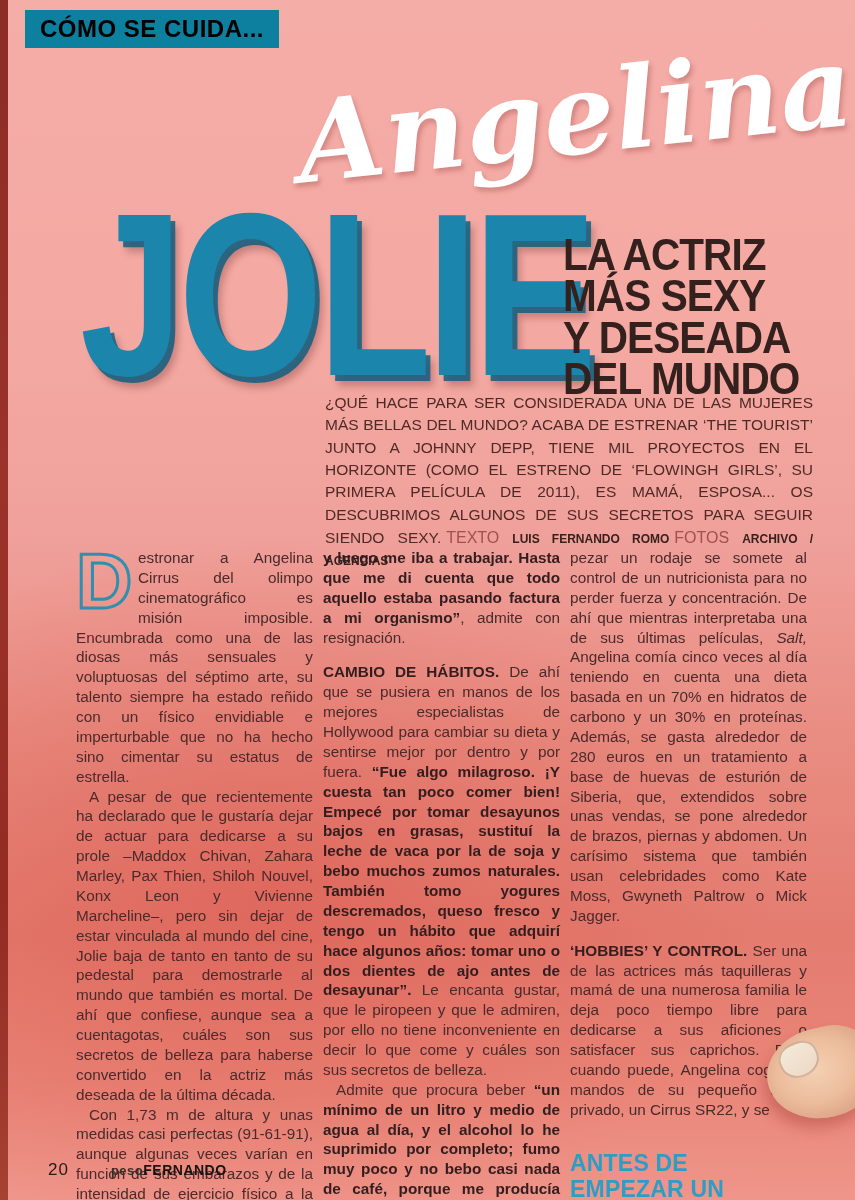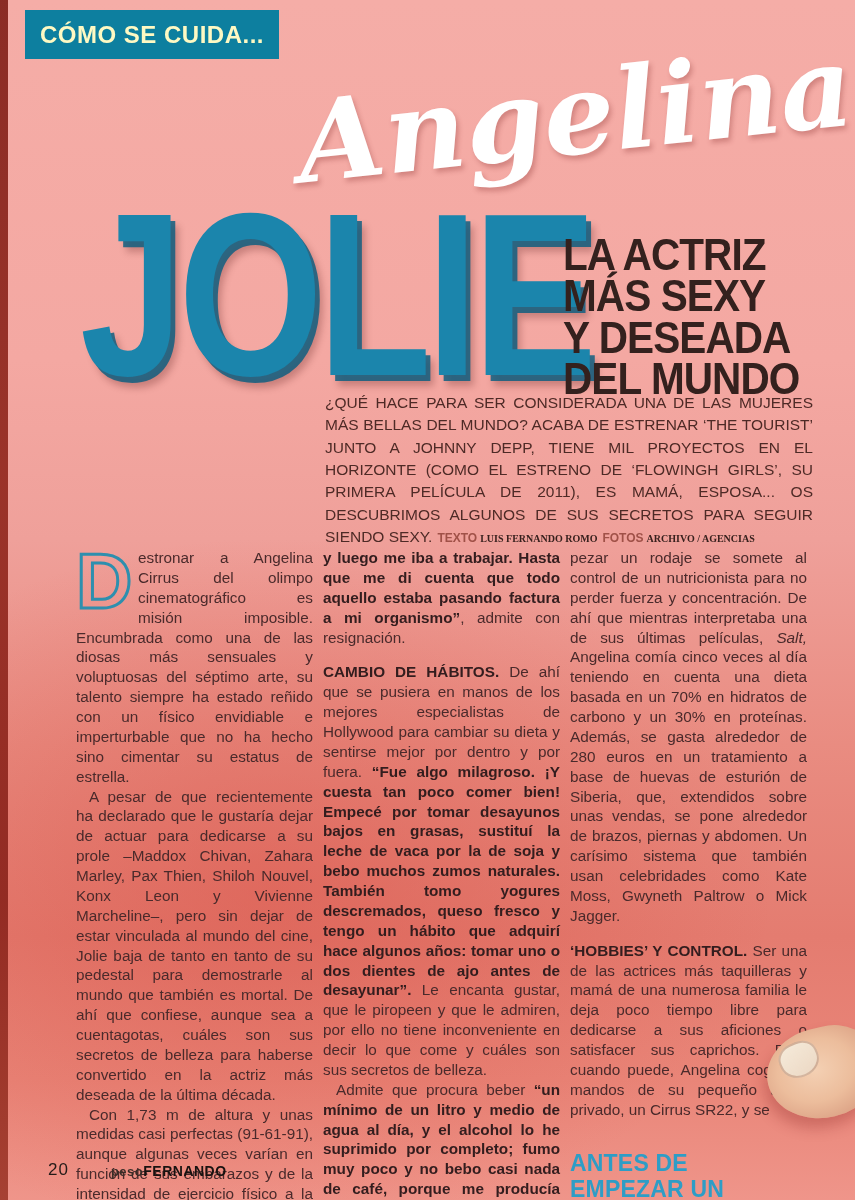--- a/index.html
+++ b/index.html
@@ -5,38 +5,38 @@
   html,body{margin:0;padding:0;background:#888;}
   .page{
     position:relative;width:855px;height:1200px;overflow:hidden;
     font-family:"Liberation Sans",sans-serif;
     background:
       radial-gradient(ellipse 90% 45% at 32% 74%, rgba(214,73,62,.42), rgba(214,73,62,0) 65%),
       linear-gradient(180deg,#f5ada7 0%,#f4a8a2 30%,#efa09a 45%,#e98c81 62%,#e47c70 78%,#e98578 90%,#ef958a 100%);
   }
   .scan-edge{position:absolute;left:0;top:0;width:8px;height:1200px;
     background:linear-gradient(180deg,#82211a 0%,#93291f 40%,#8c251d 75%,#a03a2b 100%);opacity:.92;}
-  .kicker{position:absolute;left:25px;top:10px;height:25px;background:#0d7f9f;
-    color:#fef9c3;font-size:24px;font-weight:bold;letter-spacing:.5px;
-    display:flex;align-items:center;padding:12px 15px;}
+  .kicker{position:absolute;left:25px;top:10px;height:38px;background:#0d7f9f;
+    color:#000000;font-size:24px;font-weight:bold;letter-spacing:.5px;
+    display:flex;align-items:center;padding:0 15px;}
   .title-script{position:absolute;left:292px;top:88px;width:480px;
     font-family:"DejaVu Serif",serif;font-style:italic;font-weight:bold;
     font-size:112px;line-height:1;color:#fff;transform:rotate(-6deg);transform-origin:left top;
     text-shadow:2px 4px 5px rgba(130,40,40,.30);z-index:3;white-space:nowrap;}
   .title-jolie{position:absolute;left:80px;top:200px;z-index:2;
     font-size:232px;line-height:.82;font-weight:bold;letter-spacing:-6px;
     color:#1b85ac;transform:scaleX(.80);transform-origin:left top;white-space:nowrap;
     text-shadow:6px 6px 0 rgba(16,95,128,.85), 10px 11px 8px rgba(90,25,25,.28);}
   .headline{position:absolute;left:563px;top:234px;z-index:4;
     font-size:45px;line-height:.92;font-weight:bold;color:#34211e;
     transform:scaleX(.90);transform-origin:left top;white-space:nowrap;letter-spacing:-1px;}
   .standfirst{position:absolute;left:325px;top:392px;width:488px;margin:0;
     font-size:15.5px;line-height:1.44;text-align:justify;color:#4e2a26;font-weight:500;}
-  .credit-label{color:#a05148;font-size:12px;font-weight:bold;margin-left:5px;}
-  .credit-name{color:#38201d;font-size:10px;font-weight:bold;margin-left:3px;font-family:Liberation Serif, serif;}
+  .credit-label{color:#a05148;font-size:16px;font-weight:normal;margin-left:5px;}
+  .credit-name{color:#38201d;font-size:12px;font-weight:bold;margin-left:13px;}
   .columns{position:absolute;left:76px;top:548px;width:732px;height:620px;
     display:flex;gap:10px;}
   .col{width:237px;min-width:237px;}
   .para{margin:0;font-size:15.3px;line-height:1.30;text-align:justify;
     color:#4a2a2b;}
   .para b{color:#331d1e;}
   .para.indent{text-indent:13px;}
   .para.section{margin-top:15px;}
   .section-head{color:#1e95bc;}
   .dropcap{float:left;font-weight:bold;font-size:78px;line-height:60px;
@@ -46,21 +46,21 @@
   .pull-quote{margin-top:30px;font-size:23px;line-height:1.17;font-weight:bold;
     color:#2e9dc6;letter-spacing:.2px;}
   .toe{position:absolute;right:-22px;top:1028px;width:110px;height:90px;z-index:5;
     background:radial-gradient(ellipse at 45% 45%,#f4d0b3 0%,#ecbd9c 45%,#dda487 75%,#d09077 100%);
     border-radius:48% 40% 46% 52%;transform:rotate(-14deg);
     box-shadow:-5px 9px 14px rgba(130,30,30,.28);}
   .toenail{position:absolute;left:16px;top:9px;width:36px;height:31px;
     background:linear-gradient(160deg,#f5ead9 0%,#ecd8c4 100%);
     border:2px solid rgba(185,140,115,.55);border-radius:42% 42% 48% 48%;
     transform:rotate(-10deg);}
-  .footer-left{position:absolute;left:48px;top:1160px;display:flex;align-items:flex-end;color:#241b18;}
+  .footer-left{position:absolute;left:48px;top:1160px;display:flex;align-items:center;color:#241b18;}
   .page-num{font-size:17px;letter-spacing:1px;}
   .mag{margin-left:42px;}
   .mag-light{font-size:13px;font-weight:bold;color:#3a2c26;letter-spacing:.5px;}
   .mag-bold{font-size:14px;font-weight:bold;color:#181210;letter-spacing:.5px;}
   .website{position:absolute;right:45px;top:1156px;font-size:23px;font-weight:bold;color:#0c0c0c;
     text-shadow:0 0 6px rgba(255,255,255,.85),0 0 2px rgba(255,255,255,.9);}
 </style>
 </head>
 <body>
 

